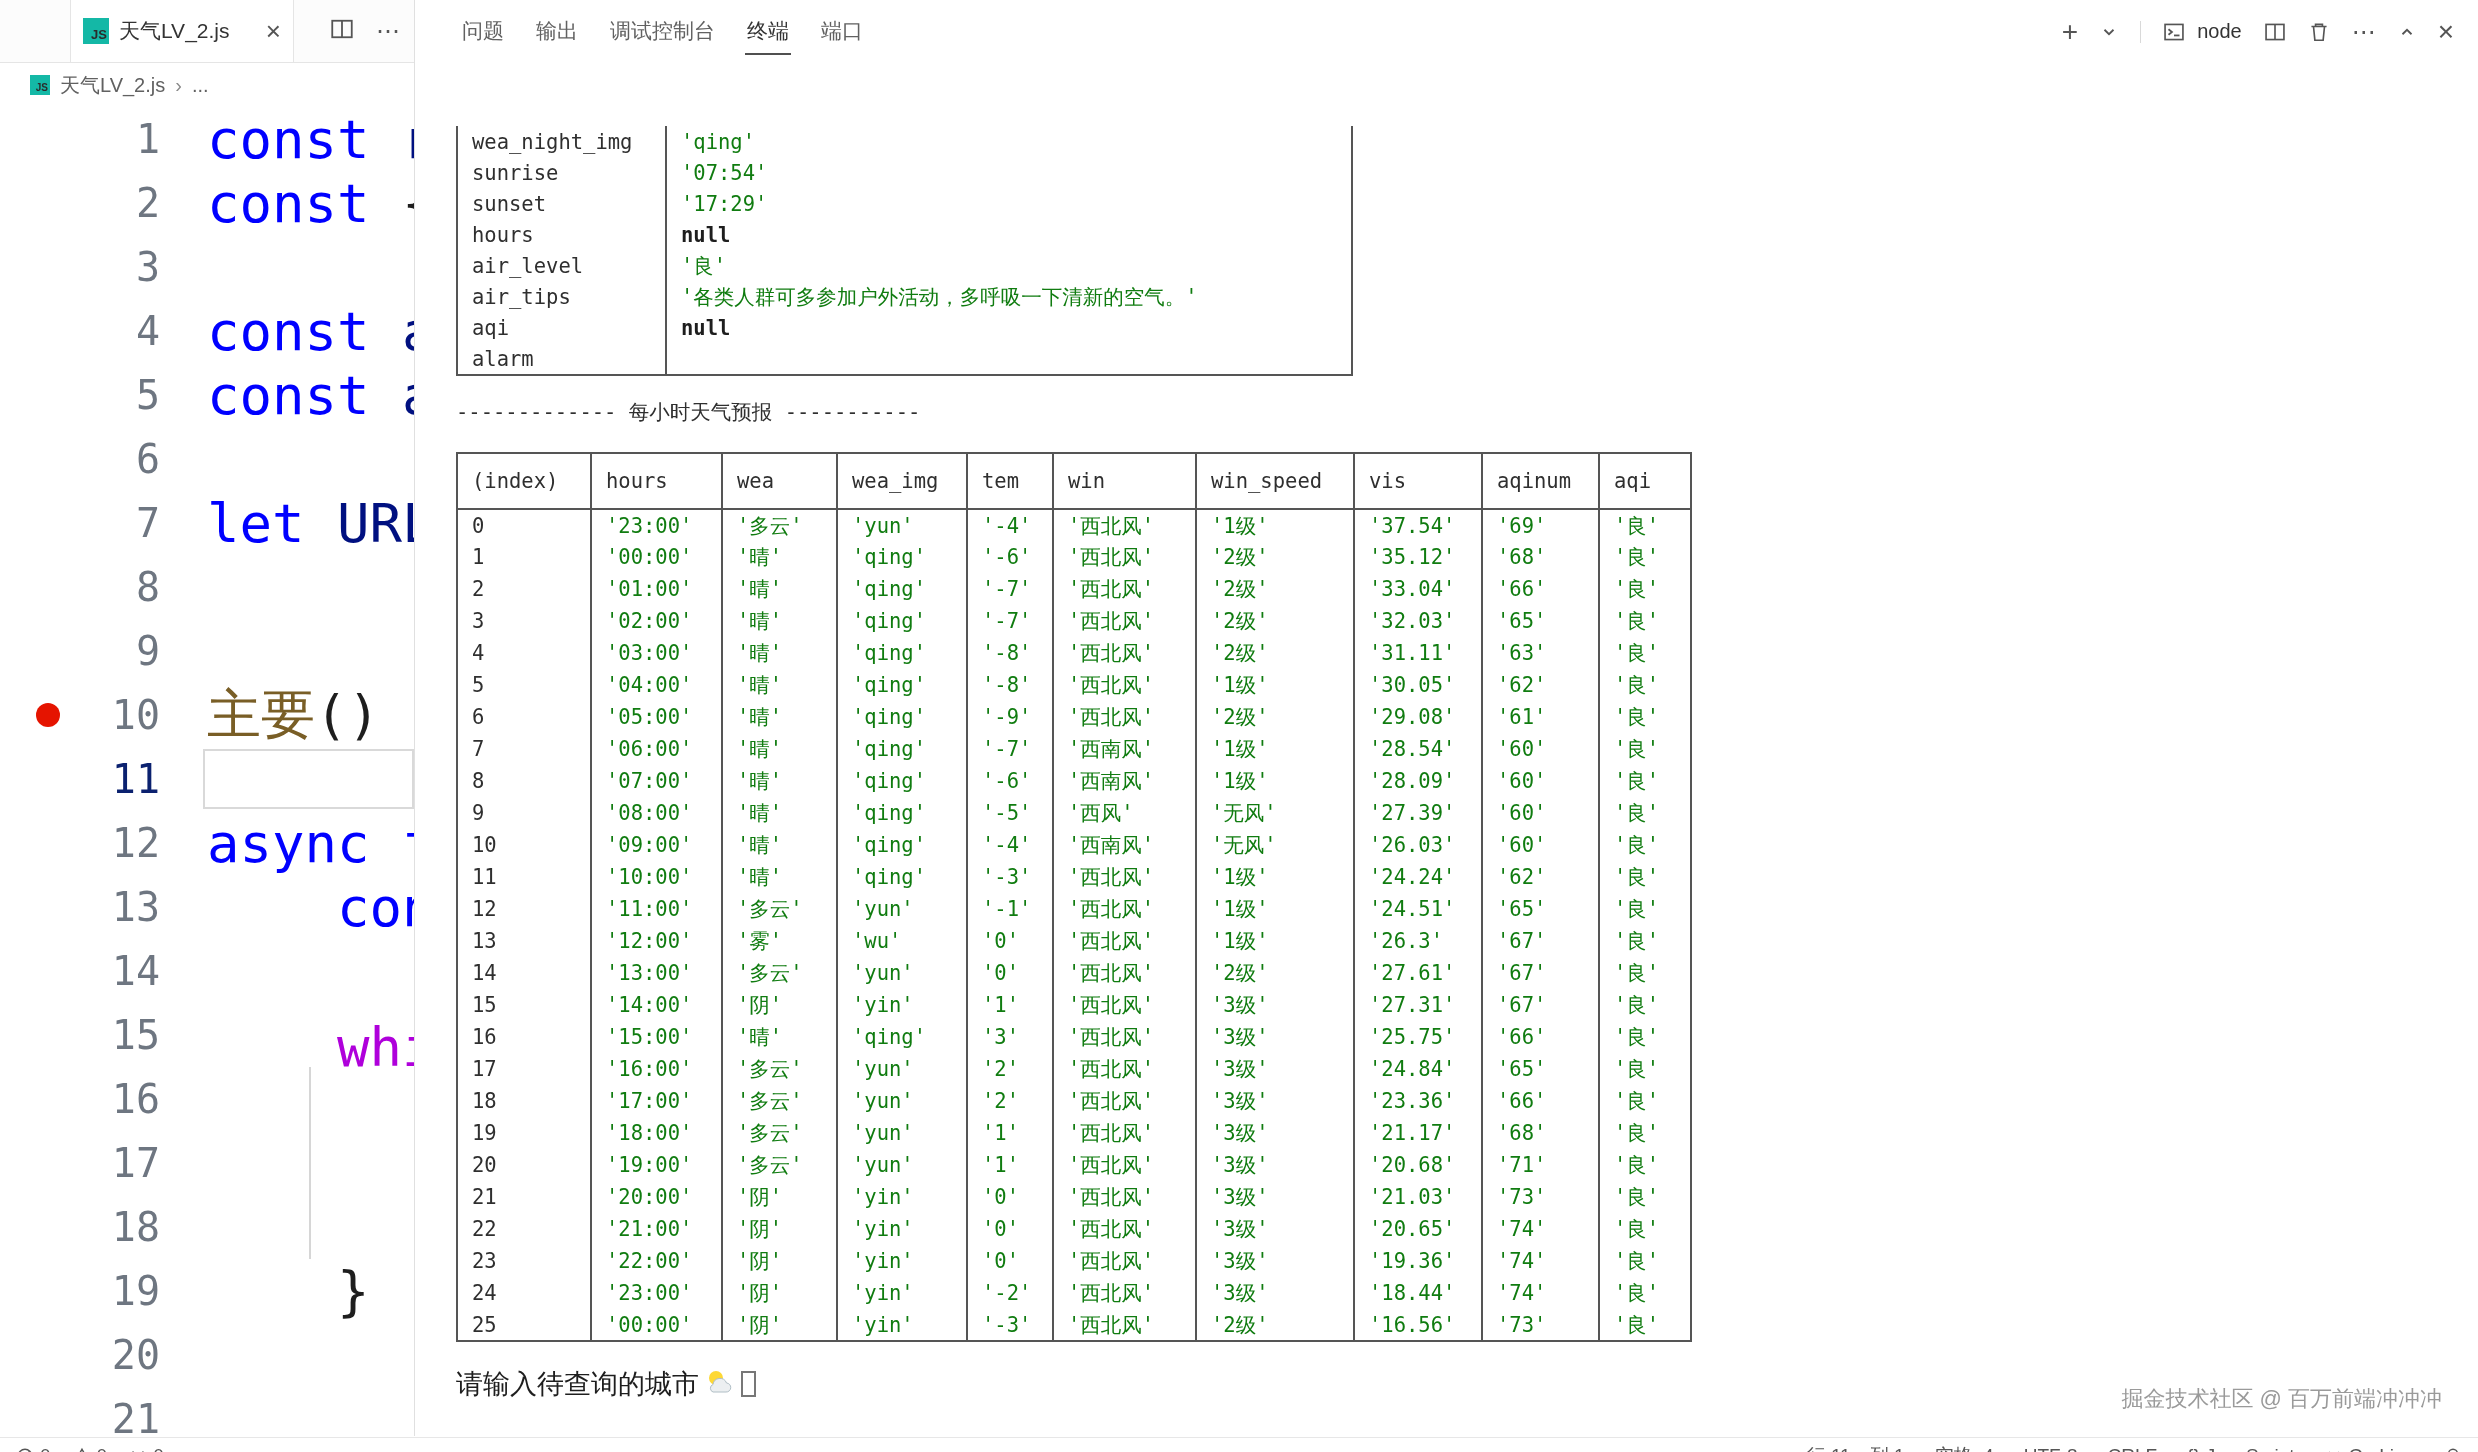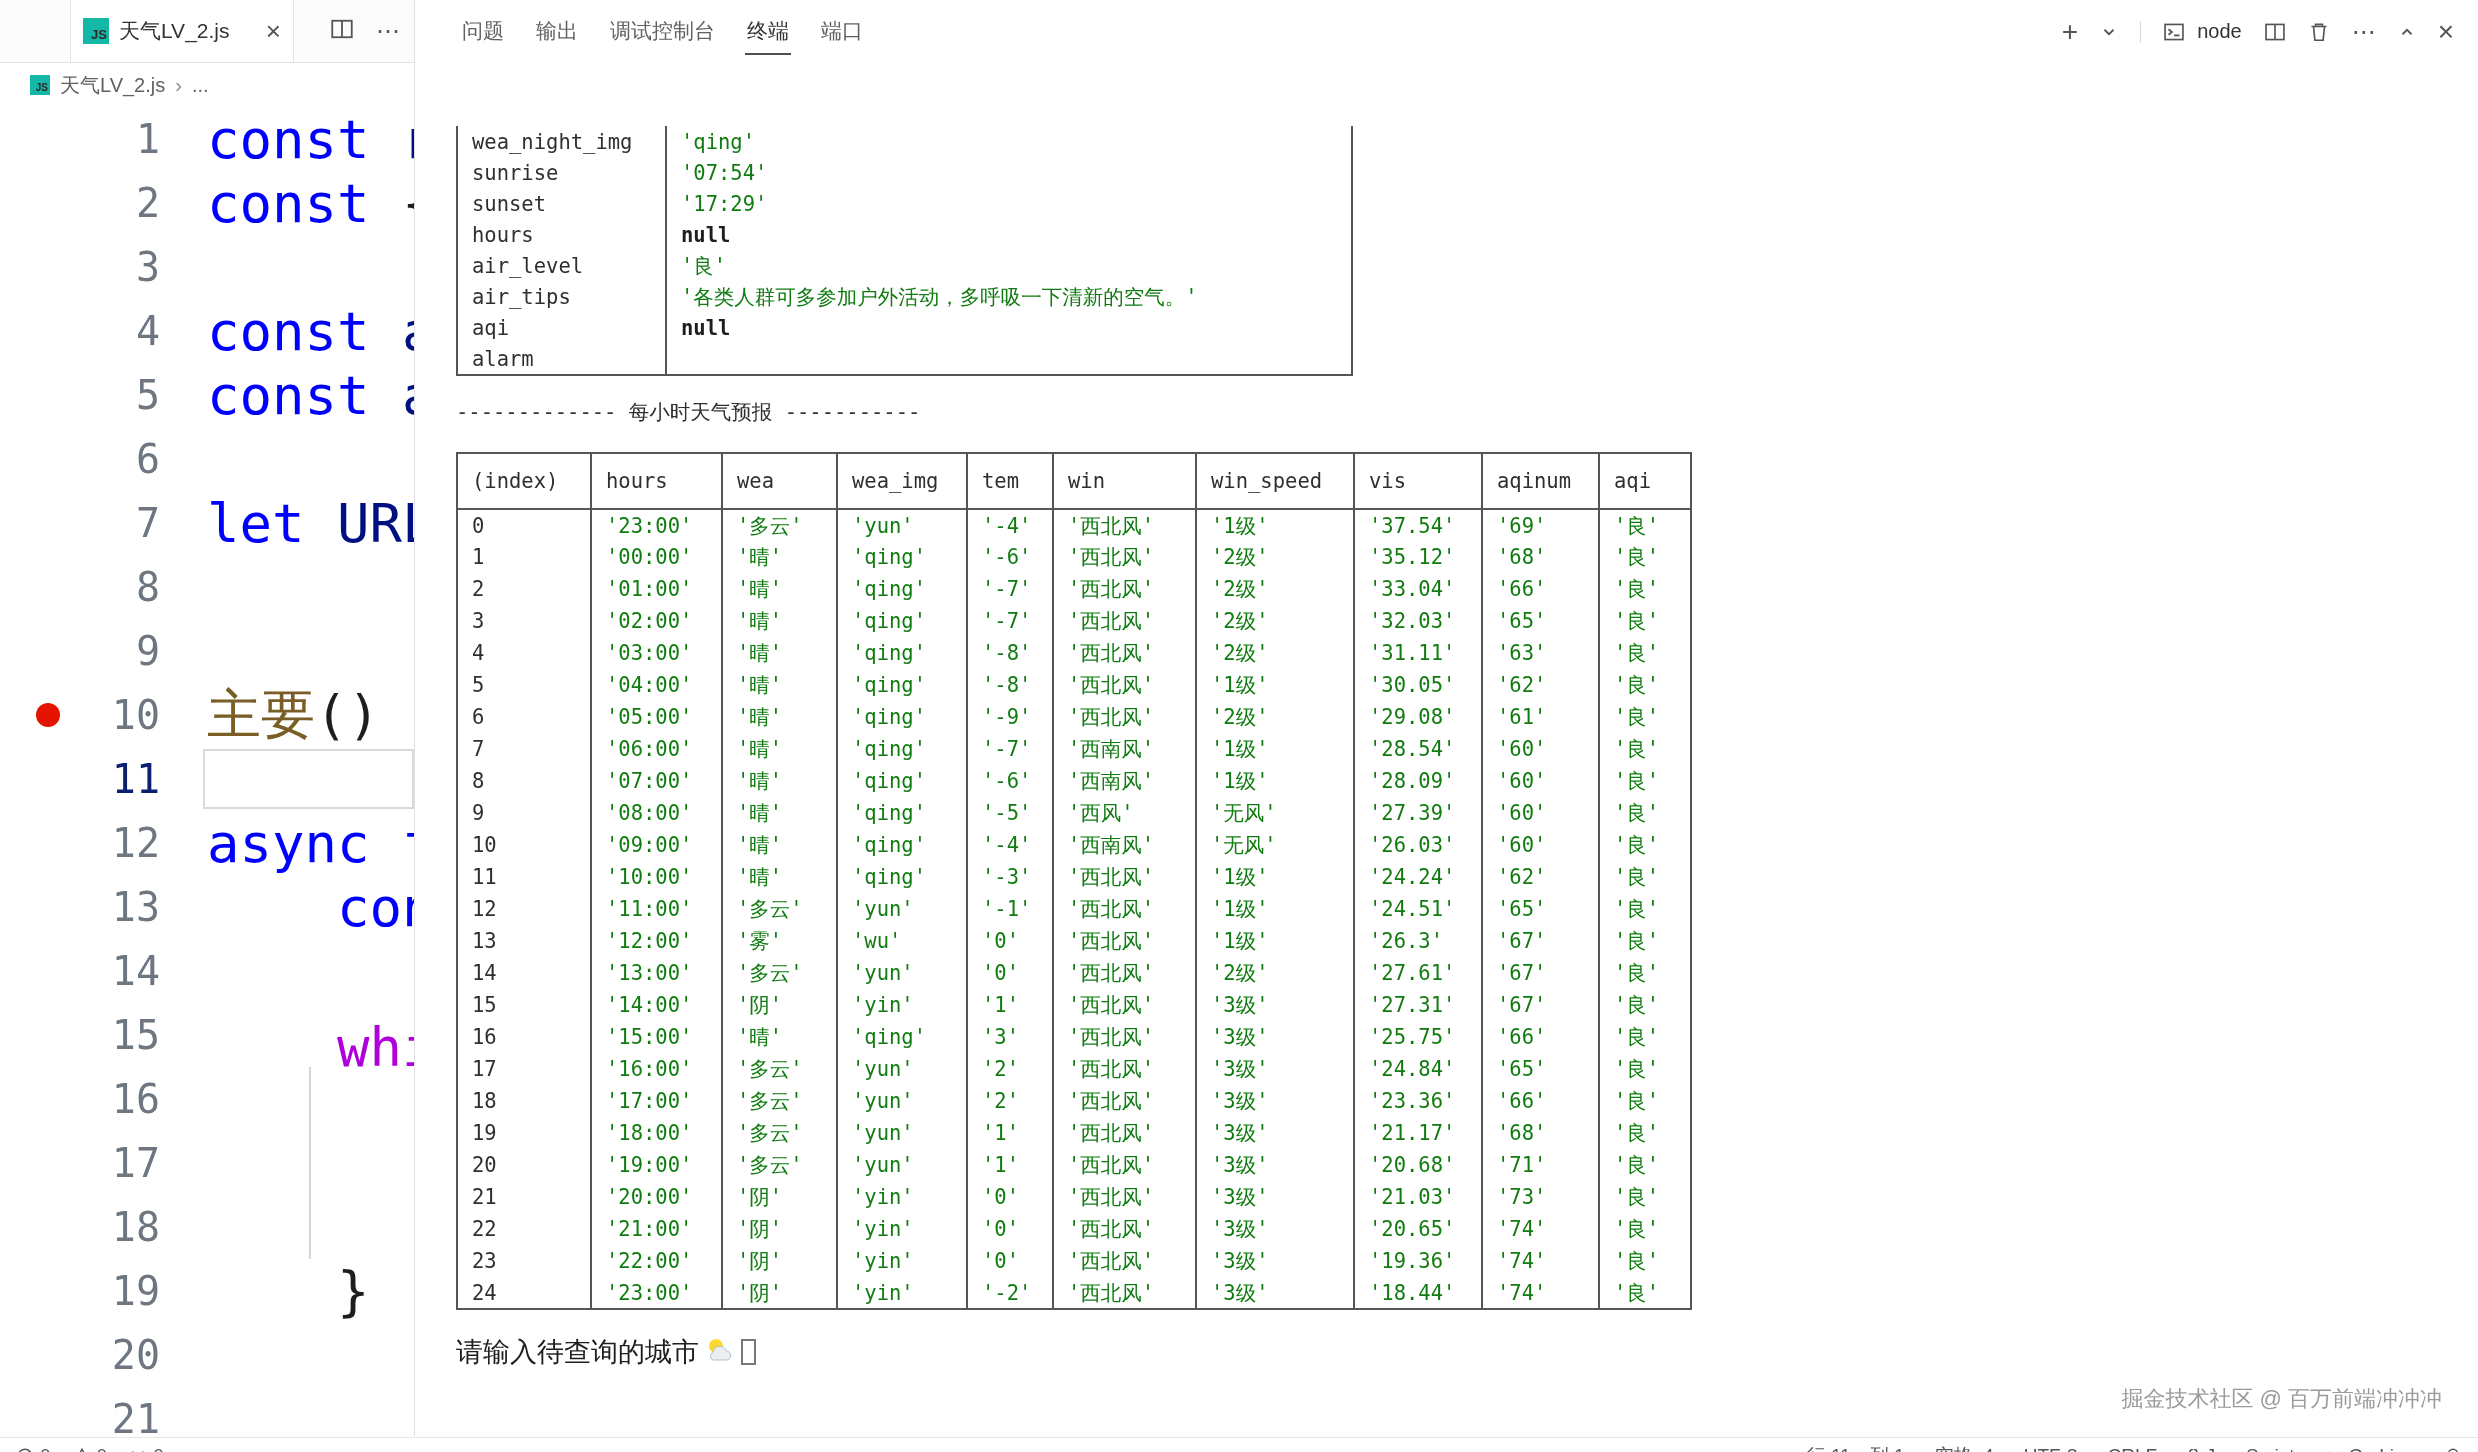--- a/index.html
+++ b/index.html
@@ -640,20 +640,32 @@
             <tr>
               <td class="idx">24</td>
               <td class="val">'23:00'</td>
               <td class="val">'阴'</td>
               <td class="val">'yin'</td>
               <td class="val">'-2'</td>
               <td class="val">'西北风'</td>
               <td class="val">'3级'</td>
               <td class="val">'18.44'</td>
               <td class="val">'74'</td>
+              <td class="val">'良'</td>
+            </tr>
+            <tr>
+              <td class="idx">25</td>
+              <td class="val">'00:00'</td>
+              <td class="val">'阴'</td>
+              <td class="val">'yin'</td>
+              <td class="val">'-3'</td>
+              <td class="val">'西北风'</td>
+              <td class="val">'2级'</td>
+              <td class="val">'16.56'</td>
+              <td class="val">'73'</td>
               <td class="val">'良'</td>
             </tr>
           </tbody>
       </table>
       <div class="prompt-line">
         <span>请输入待查询的城市</span>
         <span>
           <svg width="30" height="27" viewBox="0 0 30 27">
               <circle cx="11" cy="10" r="7" fill="#fdd835"></circle>
               <path d="M8 24 h13 a4.5 4.5 0 0 0 0.5-9 a7 7 0 0 0-13.5 1.5 a4 4 0 0 0 0 7.5z" fill="#eceff1" stroke="#b0bec5" stroke-width="1"></path>

